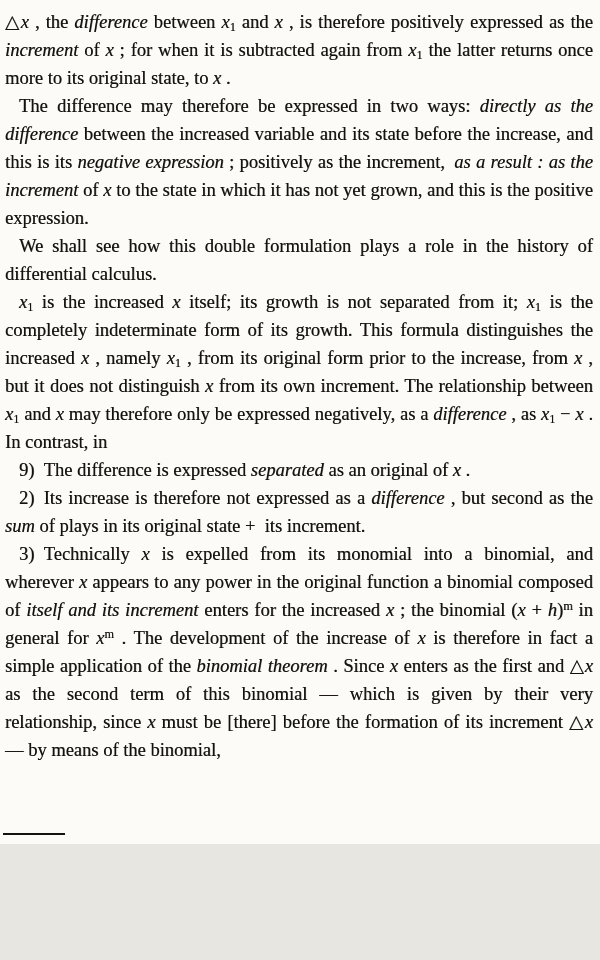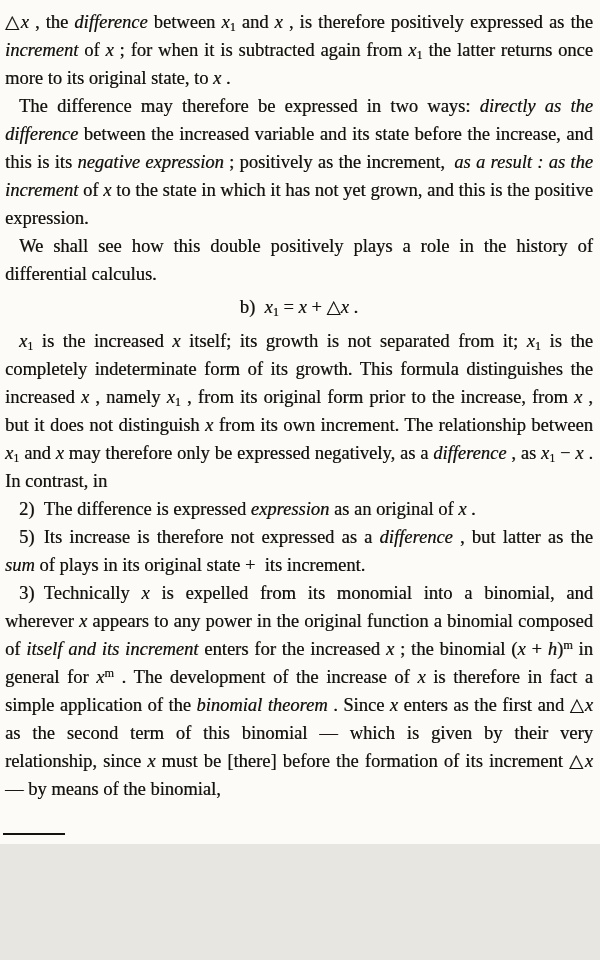--- a/index.html
+++ b/index.html
@@ -45,21 +45,20 @@
     border-top: 2px solid #14120f;
   }
 </style>
 </head>
 <body>
 
 <div class="page">
   <div class="doc" id="doc">
       <div class="block paragraph"><span>△</span><span class="it">x</span><span> , the </span><span class="it">difference</span><span> between </span><span class="it">x</span><sub>1</sub><span> and </span><span class="it">x</span><span> , is therefore positively expressed as the </span><span class="it">increment</span><span> of </span><span class="it">x</span><span> ; for when it is subtracted again from </span><span class="it">x</span><sub>1</sub><span> the latter returns once more to its original state, to </span><span class="it">x</span><span> .</span></div>
       <div class="block paragraph indent"><span>The difference may therefore be expressed in two ways: </span><span class="it">directly as the difference</span><span> between the increased variable and its state before the increase, and this is its </span><span class="it">negative expression</span><span> ; positively as the increment, </span><span class="it">as a result : as the increment</span><span> of </span><span class="it">x</span><span> to the state in which it has not yet grown, and this is the positive expression.</span></div>
-      <div class="block paragraph indent"><span>We shall see how this double positively plays a role in the history of differential calculus.</span></div>
-      <div class="block formula"><span>b) </span><span class="it">x</span><sub>1</sub><span> = </span><span class="it">x</span><span> + △</span><span class="it">x</span><span> .</span></div>
+      <div class="block paragraph indent"><span>We shall see how this double formulation plays a role in the history of differential calculus.</span></div>
       <div class="block paragraph indent"><span class="it">x</span><sub>1</sub><span> is the increased </span><span class="it">x</span><span> itself; its growth is not separated from it; </span><span class="it">x</span><sub>1</sub><span> is the completely indeterminate form of its growth. This formula distinguishes the increased </span><span class="it">x</span><span> , namely </span><span class="it">x</span><sub>1</sub><span> , from its original form prior to the increase, from </span><span class="it">x</span><span> , but it does not distinguish </span><span class="it">x</span><span> from its own increment. The relationship between </span><span class="it">x</span><sub>1</sub><span> and </span><span class="it">x</span><span> may therefore only be expressed negatively, as a </span><span class="it">difference</span><span> , as </span><span class="it">x</span><sub>1</sub><span> − </span><span class="it">x</span><span> . In contrast, in</span></div>
-      <div class="block list-item indent"><span>2) The difference is expressed </span><span class="it">expression</span><span> as an original of </span><span class="it">x</span><span> .</span></div>
-      <div class="block list-item indent"><span>5) Its increase is therefore not expressed as a </span><span class="it">difference</span><span> , but latter as the </span><span class="it">sum</span><span> of plays in its original state + its increment.</span></div>
+      <div class="block list-item indent"><span>9) The difference is expressed </span><span class="it">separated</span><span> as an original of </span><span class="it">x</span><span> .</span></div>
+      <div class="block list-item indent"><span>2) Its increase is therefore not expressed as a </span><span class="it">difference</span><span> , but second as the </span><span class="it">sum</span><span> of plays in its original state + its increment.</span></div>
       <div class="block list-item indent"><span>3) Technically </span><span class="it">x</span><span> is expelled from its monomial into a binomial, and wherever </span><span class="it">x</span><span> appears to any power in the original function a binomial composed of </span><span class="it">itself and its increment</span><span> enters for the increased </span><span class="it">x</span><span> ; the binomial (</span><span class="it">x</span><span> + </span><span class="it">h</span><span>)</span><sup>m</sup><span> in general for </span><span class="it">x</span><sup>m</sup><span> . The development of the increase of </span><span class="it">x</span><span> is therefore in fact a simple application of the </span><span class="it">binomial theorem</span><span> . Since </span><span class="it">x</span><span> enters as the first and △</span><span class="it">x</span><span> as the second term of this binomial — which is given by their very relationship, since </span><span class="it">x</span><span> must be [there] before the formation of its increment △</span><span class="it">x</span><span> — by means of the binomial,</span></div>
     </div>
   <div class="footnote-rule"></div>
 </div>
 
 </body></html>

